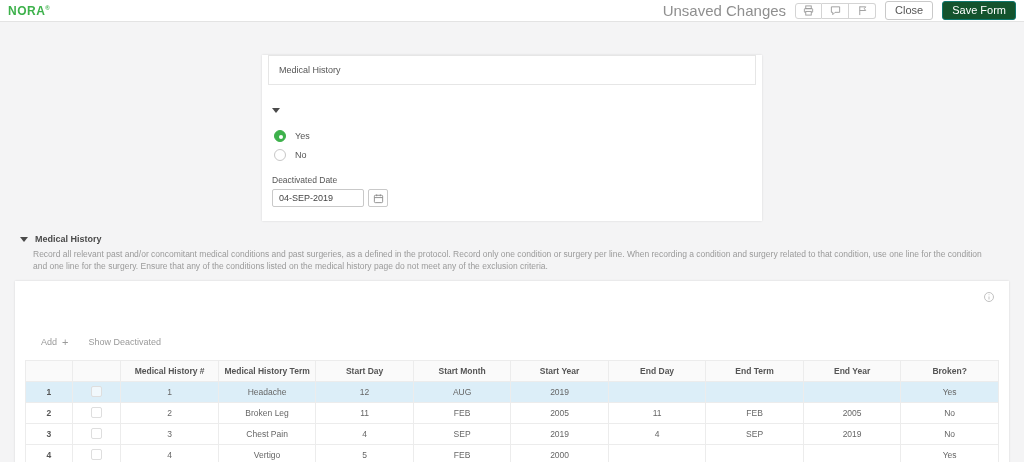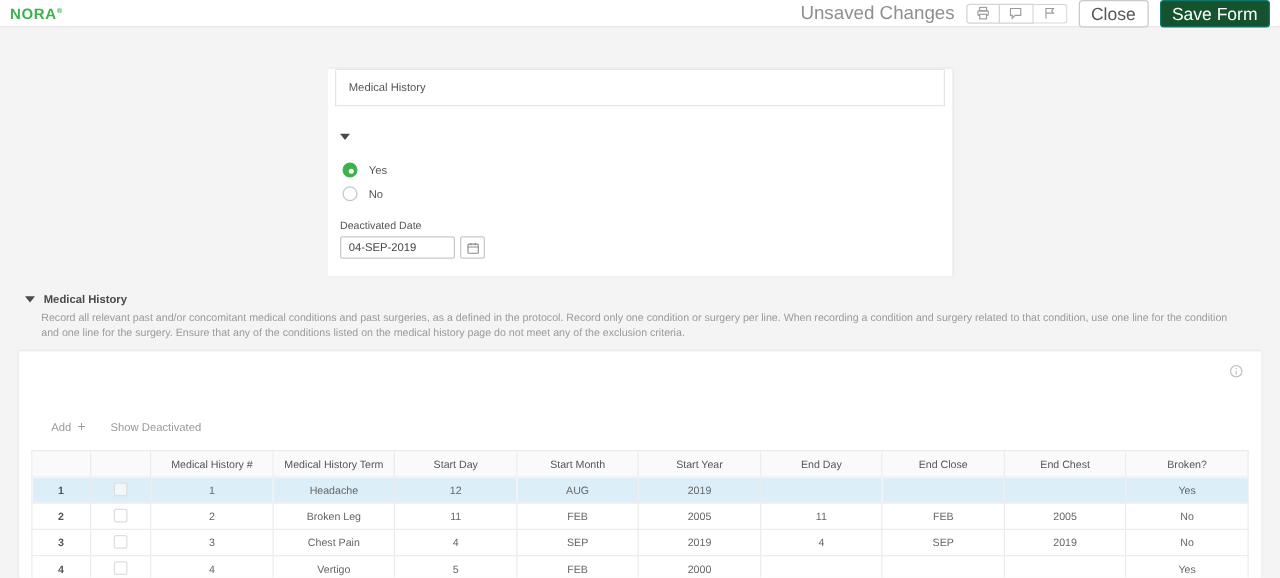--- a/index.html
+++ b/index.html
@@ -12,21 +12,21 @@
   .logo { color:#3db14b; font-weight:bold; font-size:12px; letter-spacing:.5px; }
   .logo sup { font-size:6px; }
   .topbar-right { margin-left:auto; display:flex; align-items:center; gap:9px; }
   .status-text { color:#8f8f8f; font-size:15px; }
   .icon-group { display:flex; }
   .icon-btn { width:27px; height:16px; background:#fff; border:1px solid #d4d4d4;
               display:flex; align-items:center; justify-content:center; cursor:pointer; }
   .icon-btn + .icon-btn { border-left:none; }
   .icon-btn:first-child { border-radius:3px 0 0 3px; }
   .icon-btn:last-child { border-radius:0 3px 3px 0; }
-  .btn { font-size:14px; border-radius:3px; padding:3px 9px; cursor:pointer; line-height:1; }
+  .btn { font-size:11px; border-radius:3px; padding:3px 9px; cursor:pointer; line-height:1; }
   .btn-close { background:#fff; border:1px solid #c9c9c9; color:#555; }
   .btn-save { background:#14532d; border:1px solid #0f766e; color:#fff; }
 
   
   .form-card { width:500px; margin:33px auto 0; background:#fff;
                box-shadow:0 0 2px rgba(0,0,0,.12); padding-bottom:14px; }
   .form-title-box { margin:6px; border:1px solid #e6e6e6; padding:9px 10px;
                     font-size:9px; color:#555; background:#fff; }
   .collapse-row { padding:8px 10px 6px; }
   .chev { display:inline-block; width:0; height:0; border-left:4px solid transparent;
@@ -57,21 +57,21 @@
                 padding:12px 10px 16px; position:relative; }
   .table-toolbar { display:flex; align-items:center; gap:20px; padding-left:16px;
                    font-size:9px; color:#9a9a9a; }
   .tool-link { cursor:pointer; display:flex; align-items:center; gap:5px;margin-top:43px; }
   .plus-glyph { font-size:11px; color:#9a9a9a; }
   .toolbar-info { position:absolute; right:14px; top:10px; cursor:pointer; }
 
   table { border-collapse:collapse; width:calc(100% - 0px); margin-top:12px; table-layout:fixed; }
   th, td { border:1px solid #ececec; font-size:8.5px; text-align:center; height:21px;
            overflow:hidden; white-space:nowrap; }
-  thead th { background:#fafafa; color:#555; font-weight:400; }
+  thead th { background:#fafafa; color:#555; font-weight:700; }
   tbody td { color:#666; background:#fff; }
   tbody td.rownum { font-weight:600; color:#555; }
   tr.hl td { background:#dceef8; }
   .row-checkbox { width:11px; height:11px; border:1px solid #dedede; border-radius:2px;
                   background:rgba(255,255,255,.6); display:inline-block; vertical-align:middle; cursor:pointer; }
 
   svg { display:block; }
 </style>
 </head>
 <body>
@@ -179,22 +179,22 @@
     <thead>
       <tr>
         <th></th>
         <th></th>
         <th>Medical History #</th>
         <th>Medical History Term</th>
         <th>Start Day</th>
         <th>Start Month</th>
         <th>Start Year</th>
         <th>End Day</th>
-        <th>End Close</th>
-        <th>End Chest</th>
+        <th>End Term</th>
+        <th>End Year</th>
         <th>Broken?</th>
       </tr>
     </thead>
     <tbody>
       <tr class="hl">
         <td class="rownum">1</td>
         <td><span class="row-checkbox"></span></td>
         <td>1</td>
         <td>Headache</td>
         <td>12</td>

